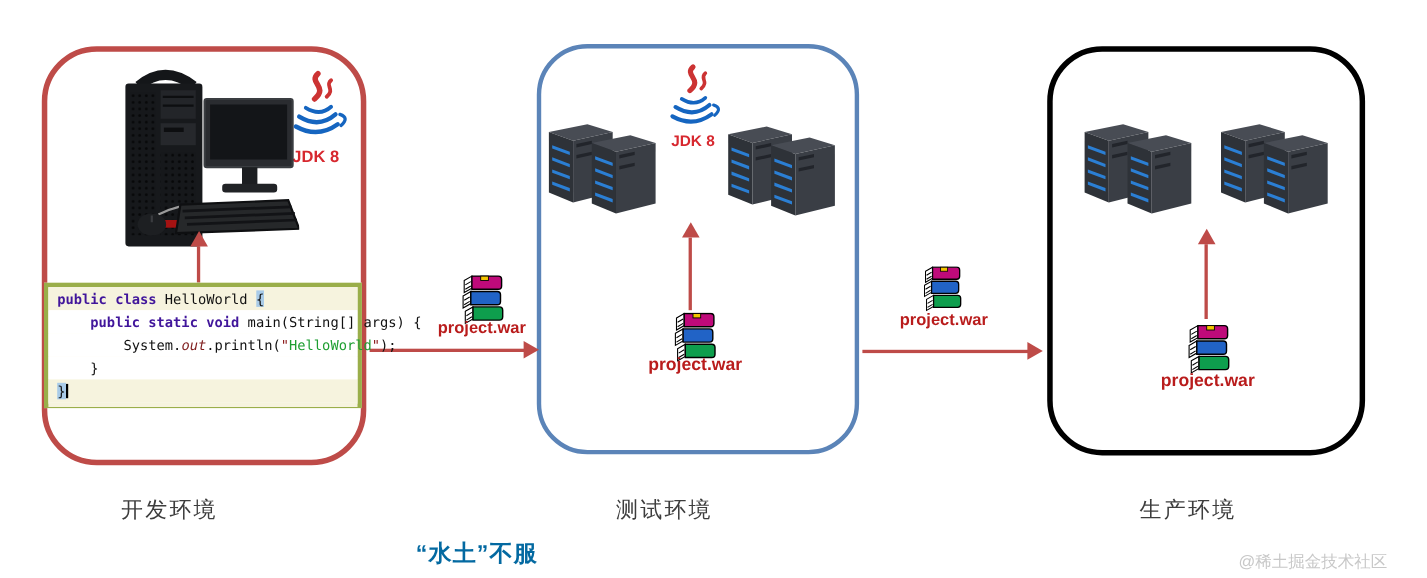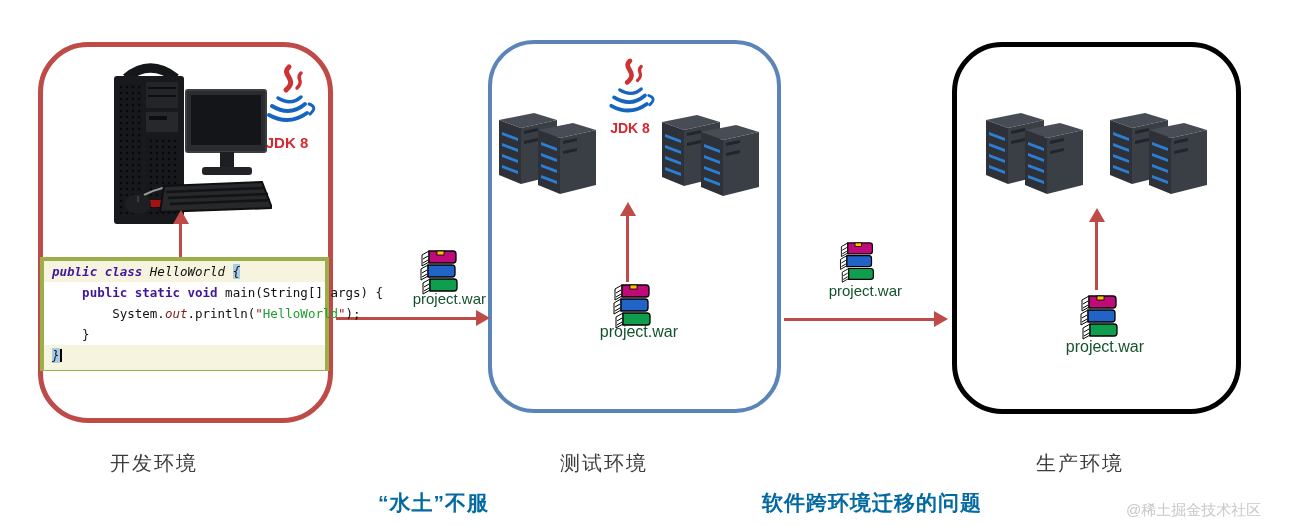--- a/index.html
+++ b/index.html
@@ -11,41 +11,41 @@
   .envbox{position:absolute;background:#fff;box-sizing:border-box;}
   #dev-box {left:38px; top:42px; width:295px;height:381px;border:5px solid #BE4B48;border-radius:50px;}
   #test-box{left:488px;top:40px; width:293px;height:373px;border:4px solid #5B84B8;border-radius:46px;}
   #prod-box{left:952px;top:42px; width:289px;height:372px;border:5px solid #000000;border-radius:50px;}
 
   
   #code-block{position:absolute;left:40px;top:257px;width:289px;height:114px;
       border:4px solid #9AAE4A;background:#FDFCF3;z-index:3;box-sizing:border-box;
       font-family:"DejaVu Sans Mono","Liberation Mono",monospace;font-size:12.5px;color:#111;}
   .code-line{white-space:pre;line-height:21px;height:21px;padding-left:8px;background:#FFFFFF;}
-  .code-line.hl{background:#F6F3DE;font-style:italic;}
+  .code-line.hl{background:#F6F3DE;}
   #code-fill{height:4px;background:#F6F3DE;}
   .kw{color:#41169B;font-weight:bold;}
   .fld{color:#7f1d1d;font-style:italic;}
   .str{color:#1E9E31;}
   .qt{color:#8B1A1A;}
   .sel{background:#A9CBE8;}
   .caret{display:inline-block;width:2px;height:13px;background:#000;vertical-align:-2px;}
 
   
   .arrow-line-h{position:absolute;height:3px;background:#BE4B48;z-index:2;}
   .arrow-head-right{position:absolute;width:0;height:0;border-top:8px solid transparent;
       border-bottom:8px solid transparent;border-left:14px solid #BE4B48;z-index:2;}
   .arrow-line-v{position:absolute;width:3px;background:#BE4B48;z-index:2;}
   .arrow-head-up{position:absolute;width:0;height:0;border-left:8px solid transparent;
       border-right:8px solid transparent;border-bottom:14px solid #BE4B48;z-index:2;}
 
   
   .env-label{position:absolute;width:150px;font-size:20px;color:#3D3D3D;letter-spacing:2px;}
   .jdk-label{position:absolute;text-align:center;font-weight:bold;color:#D7282F;font-size:15px;}
-  .war-label{position:absolute;text-align:right;font-size:15px;color:#14532d;}
+  .war-label{position:absolute;text-align:center;font-size:15px;color:#b91c1c;font-weight:bold;}
   .red-caption{position:absolute;font-size:21px;font-weight:bold;color:#0369a1;letter-spacing:1px;}
   #watermark{position:absolute;left:1126px;top:501px;font-size:15px;color:#C8C8C8;}
   svg{display:block;}
 </style>
 </head>
 <body>
 
 <div id="canvas">
 
   <svg width="0" height="0" style="position:absolute" xmlns="http://www.w3.org/2000/svg" xmlns:xlink="http://www.w3.org/1999/xlink" aria-hidden="true">
@@ -192,16 +192,15 @@
   <div class="arrow-line-v" style="left:1095px;top:222px;height:68px"></div>
 
   <svg class="abs" style="left:1077px;top:295px" width="42" height="46" viewBox="0 0 42 46" xmlns="http://www.w3.org/2000/svg" xmlns:xlink="http://www.w3.org/1999/xlink">
     <use href="#rar-icon" xlink:href="#rar-icon"></use>
   </svg>
   <div class="war-label" style="left:1052px;top:338px;width:92px;font-size:16px">project.war</div>
 
   <div class="env-label" style="left:1036px;top:450px">生产环境</div>
 
   <div class="red-caption" style="left:378px;top:489px">“水土”不服</div>
-  <div class="red-caption" style="left:762px;top:489px">软件跨环境迁移的问题</div>
   <div id="watermark">@稀土掘金技术社区</div>
 
 </div>
 
 </body></html>

